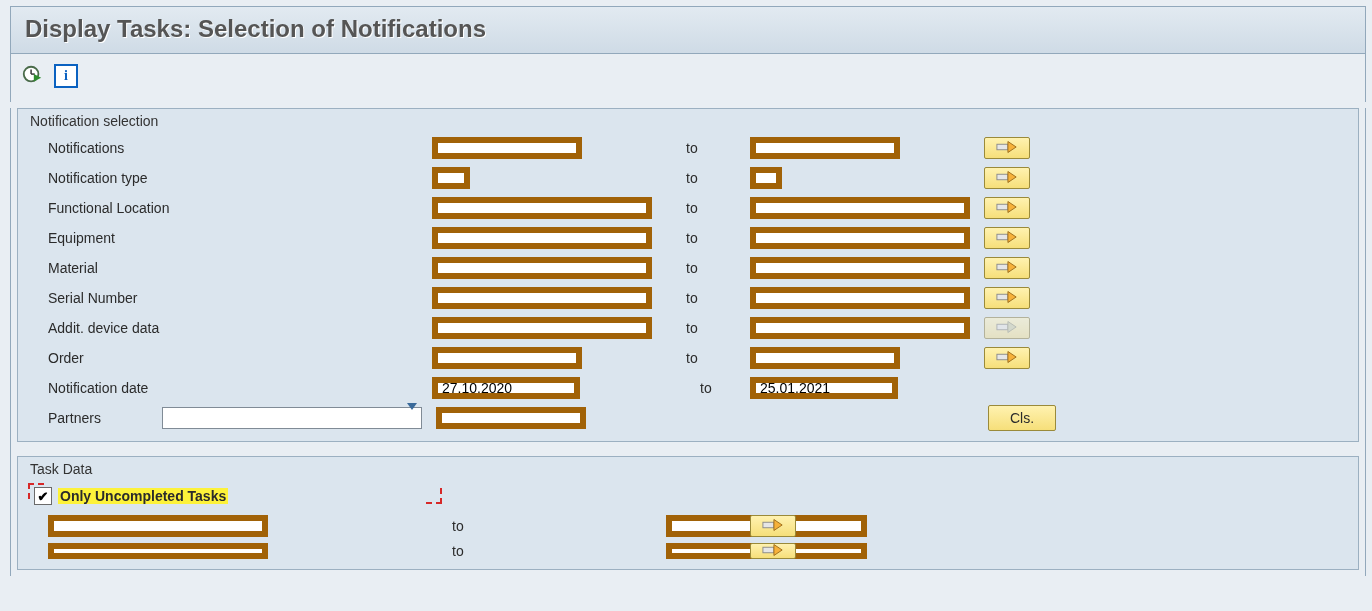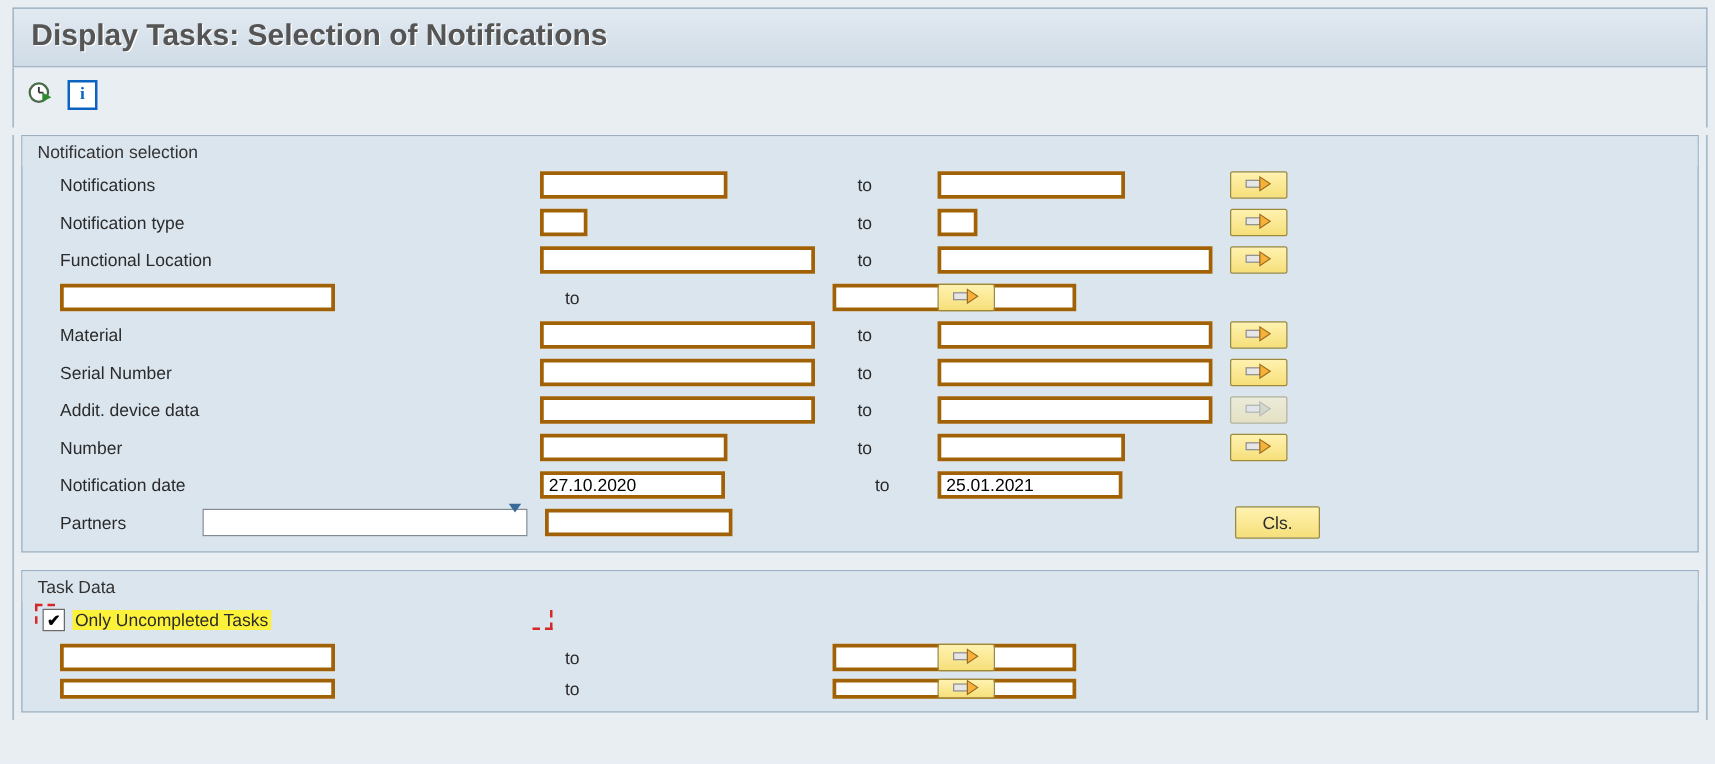--- a/index.html
+++ b/index.html
@@ -101,21 +101,21 @@
   }
   .cell-to {
     font-size: 14px;
     color: #2b2b2b;
     padding-left: 20px;
   }
   input.text-in {
     font-family: Arial, sans-serif;
     font-size: 14px;
     height: 22px;
-    border: 3px solid #a16207;
+    border: 6px solid #a16207;
     background: #fff;
     padding: 0 4px;
     box-sizing: border-box;
   }
   .w-notif   { width: 150px; }
   .w-notiftype { width: 38px; }
   .w-long    { width: 220px; }
   .w-order   { width: 150px; }
   .w-date    { width: 148px; font-family: "Times New Roman", serif; font-size: 16px; }
   .w-partner { width: 150px; }
@@ -174,20 +174,21 @@
     display: inline-flex;
     align-items: center;
     justify-content: center;
     font-size: 13px;
     line-height: 1;
   }
   .chk.checked::after { content: "✔"; color: #000; font-weight: bold; }
   .highlight {
     background: #fdf23a;
     padding: 0 2px;
+    font-weight: bold;
   }
   .red-mark {
     position: absolute;
     width: 14px; height: 14px;
     pointer-events: none;
   }
   .red-tl { border-top: 2px dashed #d62828; border-left: 2px dashed #d62828; }
   .red-br { border-bottom: 2px dashed #d62828; border-right: 2px dashed #d62828; }
   .partners-row {
     display: grid;
@@ -279,20 +280,21 @@
             <span>
               <svg viewBox="0 0 24 16">
                   <rect x="1" y="5" width="12" height="6" fill="#e6e6e6" stroke="#888"></rect>
                   <path d="M13 2 L22 8 L13 14 Z" fill="#f6b13a" stroke="#9a6a1a"></path>
                 </svg>
             </span>
           </span>
         </div>
 
         <div class="row">
+          <span class="label">Equipment</span>
           <span class="cell-input">
               <input class="text-in w-long" value="" style="">
             </span>
           <span class="cell-to">to</span>
           <span class="cell-input">
               <input class="text-in w-long" value="" style="">
             </span>
           <span class="btn-yellow">
             <span>
               <svg viewBox="0 0 24 16">
@@ -354,21 +356,21 @@
             <span>
               <svg viewBox="0 0 24 16">
                   <rect x="1" y="5" width="12" height="6" fill="#e6e6e6" stroke="#888"></rect>
                   <path d="M13 2 L22 8 L13 14 Z" fill="#cfcfa0" stroke="#9a9a7a"></path>
                 </svg>
             </span>
           </span>
         </div>
 
         <div class="row">
-          <span class="label">Number</span>
+          <span class="label">Order</span>
           <span class="cell-input">
               <input class="text-in w-order" value="" style="">
             </span>
           <span class="cell-to">to</span>
           <span class="cell-input">
               <input class="text-in w-order" value="" style="">
             </span>
           <span class="btn-yellow">
             <span>
               <svg viewBox="0 0 24 16">

